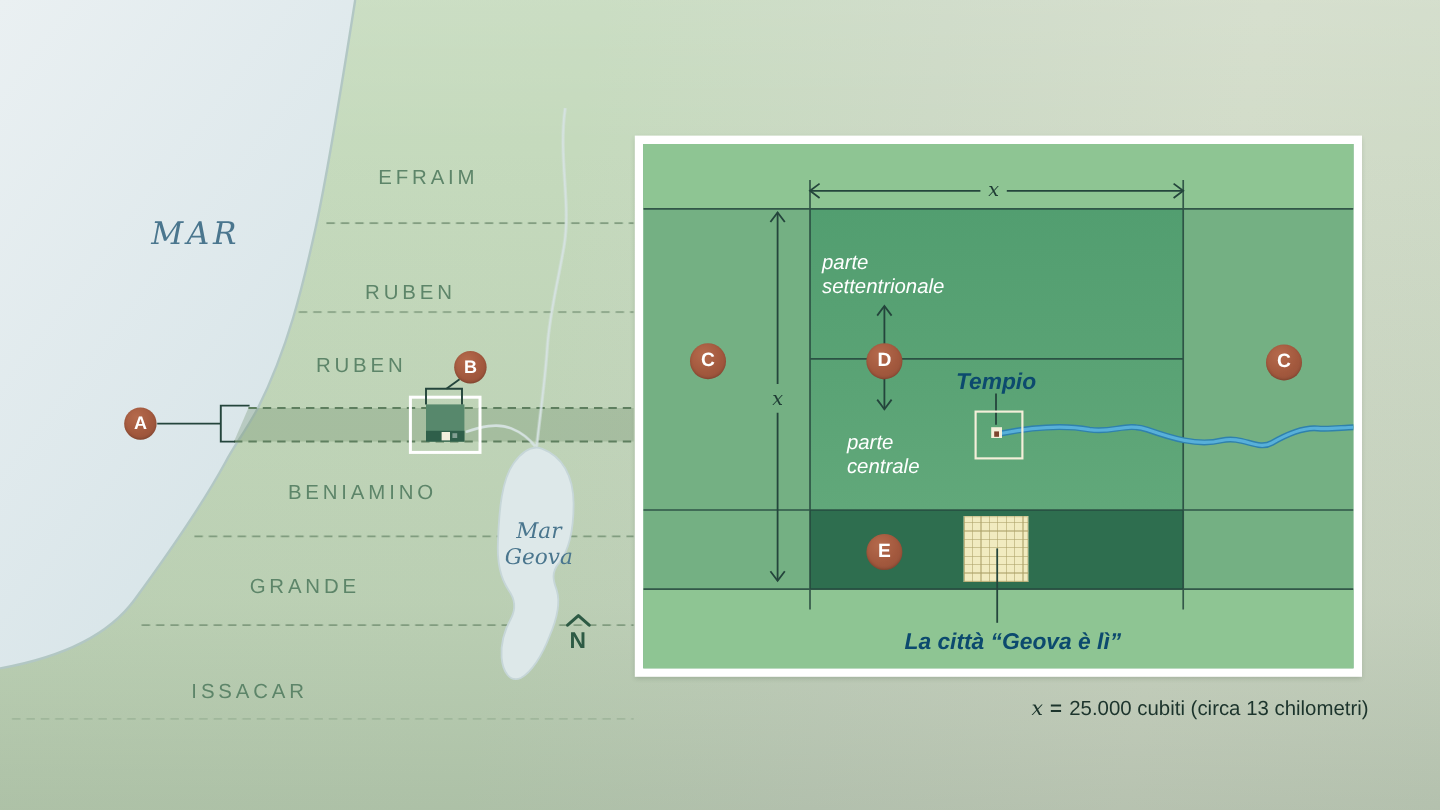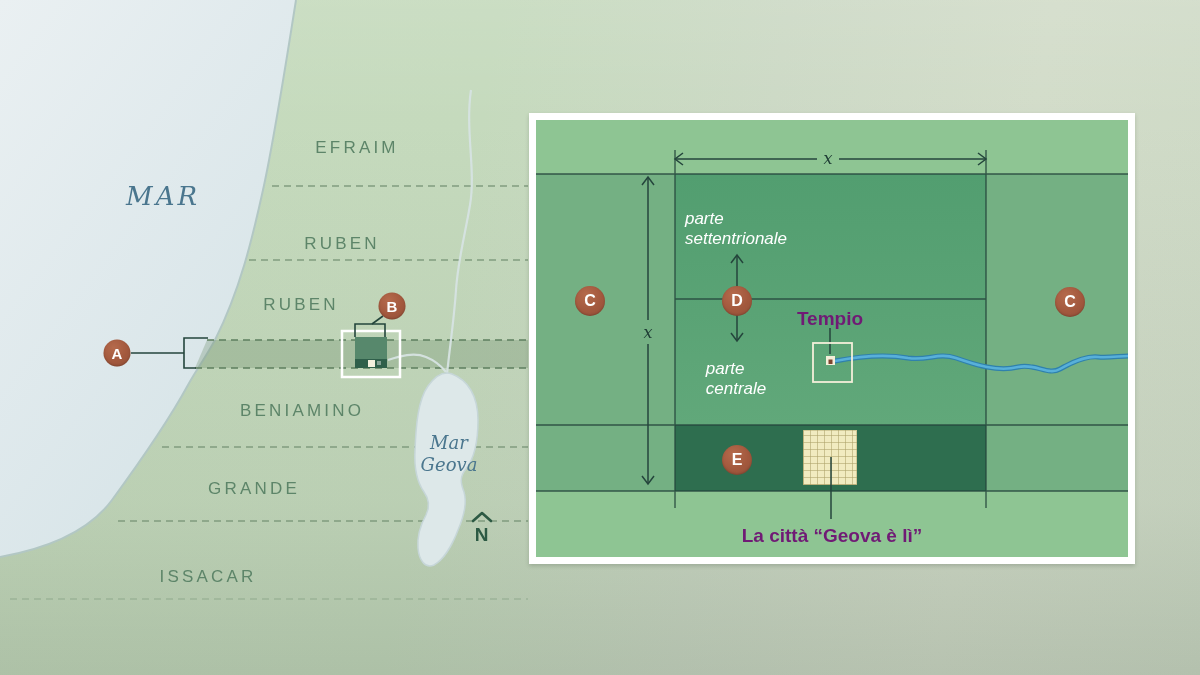--- a/index.html
+++ b/index.html
@@ -51,22 +51,22 @@
       background-image:
         repeating-linear-gradient(0deg, rgba(171,160,103,.55) 0 1px, rgba(0,0,0,0) 1px 7px),
         repeating-linear-gradient(90deg, rgba(171,160,103,.55) 0 1px, rgba(0,0,0,0) 1px 7px);
       box-shadow:inset 0 0 0 1px rgba(171,160,103,.45);}
   .inset-svg{position:absolute;left:0;top:0;}
 
   .lbl-white-it{position:absolute;transform:translate(-50%,-50%);text-align:left;
       font-style:italic;font-size:17px;line-height:20px;color:#fff;white-space:nowrap;}
   .p-north{left:200px;top:109px}.p-central{left:200px;top:259px}
   .lbl-white-b{position:absolute;transform:translate(-50%,-50%);font-weight:bold;
-      font-size:19px;color:#701a75;white-space:nowrap;}
-  .temple-lbl{left:294px;top:199px}.city-lbl{left:296px;top:416px}
+      font-size:19px;color:#0c4a6e;white-space:nowrap;font-style:italic;}
+  .temple-lbl{left:294px;top:199px}.city-lbl{left:308px;top:416px}
   .dim-x{position:absolute;transform:translate(-50%,-50%);
       font-family:"DejaVu Serif",serif;font-style:italic;font-size:16px;color:#1e3c34;}
   .dx-top{left:292px;top:38px}.dx-left{left:112px;top:212px}
 
   
   .caption{position:absolute;left:1000px;top:591px;transform:translate(-50%,-50%);
       font-size:17px;color:#1c342c;white-space:nowrap;}
   .cap-x{font-family:"DejaVu Serif",serif;font-style:italic;}
   .cap-eq{font-weight:bold;margin:0 6px;}
 </style>
@@ -218,14 +218,17 @@
       <div class="dim-x dx-top">x</div>
       <div class="dim-x dx-left">x</div>
 
       <div class="marker lg m-c1">C</div>
       <div class="marker lg m-c2">C</div>
       <div class="marker lg m-d">D</div>
       <div class="marker lg m-e">E</div>
     </div>
   </div>
 
+  <div class="caption">
+    <span class="cap-x">x</span><span class="cap-eq">=</span><span>25.000 cubiti (circa 13 chilometri)</span>
+  </div>
 
 </div>
 
 </body></html>

